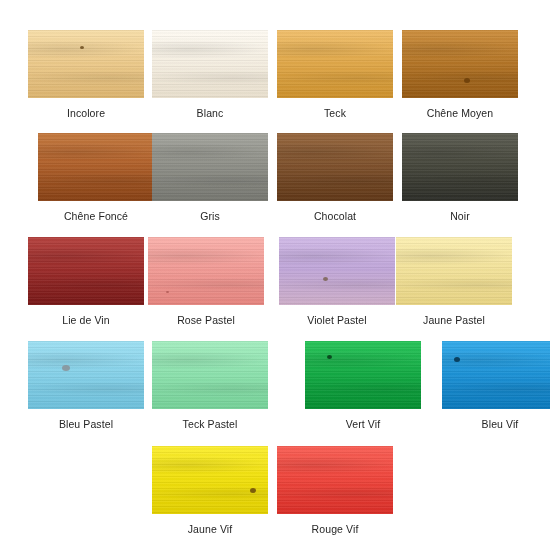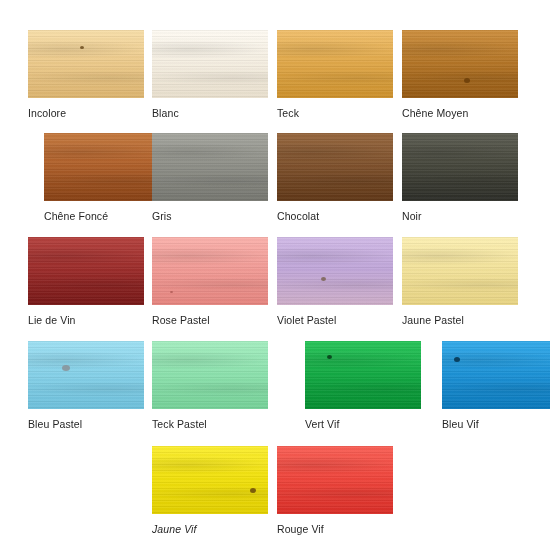--- a/index.html
+++ b/index.html
@@ -20,21 +20,21 @@
     width: 550px;
     height: 550px;
     box-sizing: border-box;
   }
 
   .swatch-cell {
     position: absolute;
     width: 116px;
     display: flex;
     flex-direction: column;
-    align-items: flex-start;
+    align-items: center;
   }
 
   .swatch-chip {
     width: 116px;
     height: 68px;
     position: relative;
     overflow: hidden;
     box-sizing: border-box;
   }
 
@@ -109,21 +109,21 @@
       <div class="swatch-label">Teck</div>
     </div>
     <div class="swatch-cell" style="left: 402px; top: 30px; width: 116px;">
       <div class="swatch-chip" style="width: 116px; height: 68px; background: linear-gradient(rgb(198, 130, 41) 0%, rgb(181, 113, 28) 45%, rgb(156, 94, 20) 100%);">
         <div class="grain-wave"></div>
         <div class="grain"></div>
         <div class="knot" style="left: 62px; top: 48px; width: 6px; height: 5px; background: rgb(107, 61, 8); opacity: 0.85;"></div>
       </div>
       <div class="swatch-label">Chêne Moyen</div>
     </div>
-    <div class="swatch-cell" style="left: 28px; top: 133px; width: 136px; margin-left: 16px;">
+    <div class="swatch-cell" style="left: 28px; top: 133px; width: 136px;">
       <div class="swatch-chip" style="width: 116px; height: 68px; background: linear-gradient(rgb(189, 106, 42) 0%, rgb(176, 90, 32) 45%, rgb(142, 68, 21) 100%);">
         <div class="grain-wave"></div>
         <div class="grain"></div>
       </div>
       <div class="swatch-label">Chêne Foncé</div>
     </div>
     <div class="swatch-cell" style="left: 152px; top: 133px; width: 116px;">
       <div class="swatch-chip" style="width: 116px; height: 68px; background: linear-gradient(rgb(154, 155, 147) 0%, rgb(140, 141, 133) 45%, rgb(124, 125, 118) 100%);">
         <div class="grain-wave"></div>
         <div class="grain"></div>
@@ -198,21 +198,21 @@
       <div class="swatch-label">Vert Vif</div>
     </div>
     <div class="swatch-cell" style="left: 402px; top: 341px; width: 116px; padding-left: 40px;">
       <div class="swatch-chip" style="width: 116px; height: 68px; background: linear-gradient(rgb(30, 160, 230) 0%, rgb(17, 145, 218) 45%, rgb(11, 127, 198) 100%);">
         <div class="grain-wave"></div>
         <div class="grain"></div>
         <div class="knot" style="left: 12px; top: 16px; width: 6px; height: 5px; background: rgb(5, 51, 77); opacity: 0.85;"></div>
       </div>
       <div class="swatch-label">Bleu Vif</div>
     </div>
-    <div class="swatch-cell" style="left: 152px; top: 446px; width: 116px; font-style: italic;">
+    <div class="swatch-cell" style="left: 152px; top: 446px; width: 116px;">
       <div class="swatch-chip" style="width: 116px; height: 68px; background: linear-gradient(rgb(250, 235, 26) 0%, rgb(247, 229, 0) 45%, rgb(239, 219, 0) 100%);">
         <div class="grain-wave"></div>
         <div class="grain"></div>
         <div class="knot" style="left: 98px; top: 42px; width: 6px; height: 5px; background: rgb(107, 74, 10); opacity: 0.85;"></div>
       </div>
       <div class="swatch-label">Jaune Vif</div>
     </div>
     <div class="swatch-cell" style="left: 277px; top: 446px; width: 116px;">
       <div class="swatch-chip" style="width: 116px; height: 68px; background: linear-gradient(rgb(247, 78, 67) 0%, rgb(244, 61, 51) 45%, rgb(229, 49, 42) 100%);">
         <div class="grain-wave"></div>

